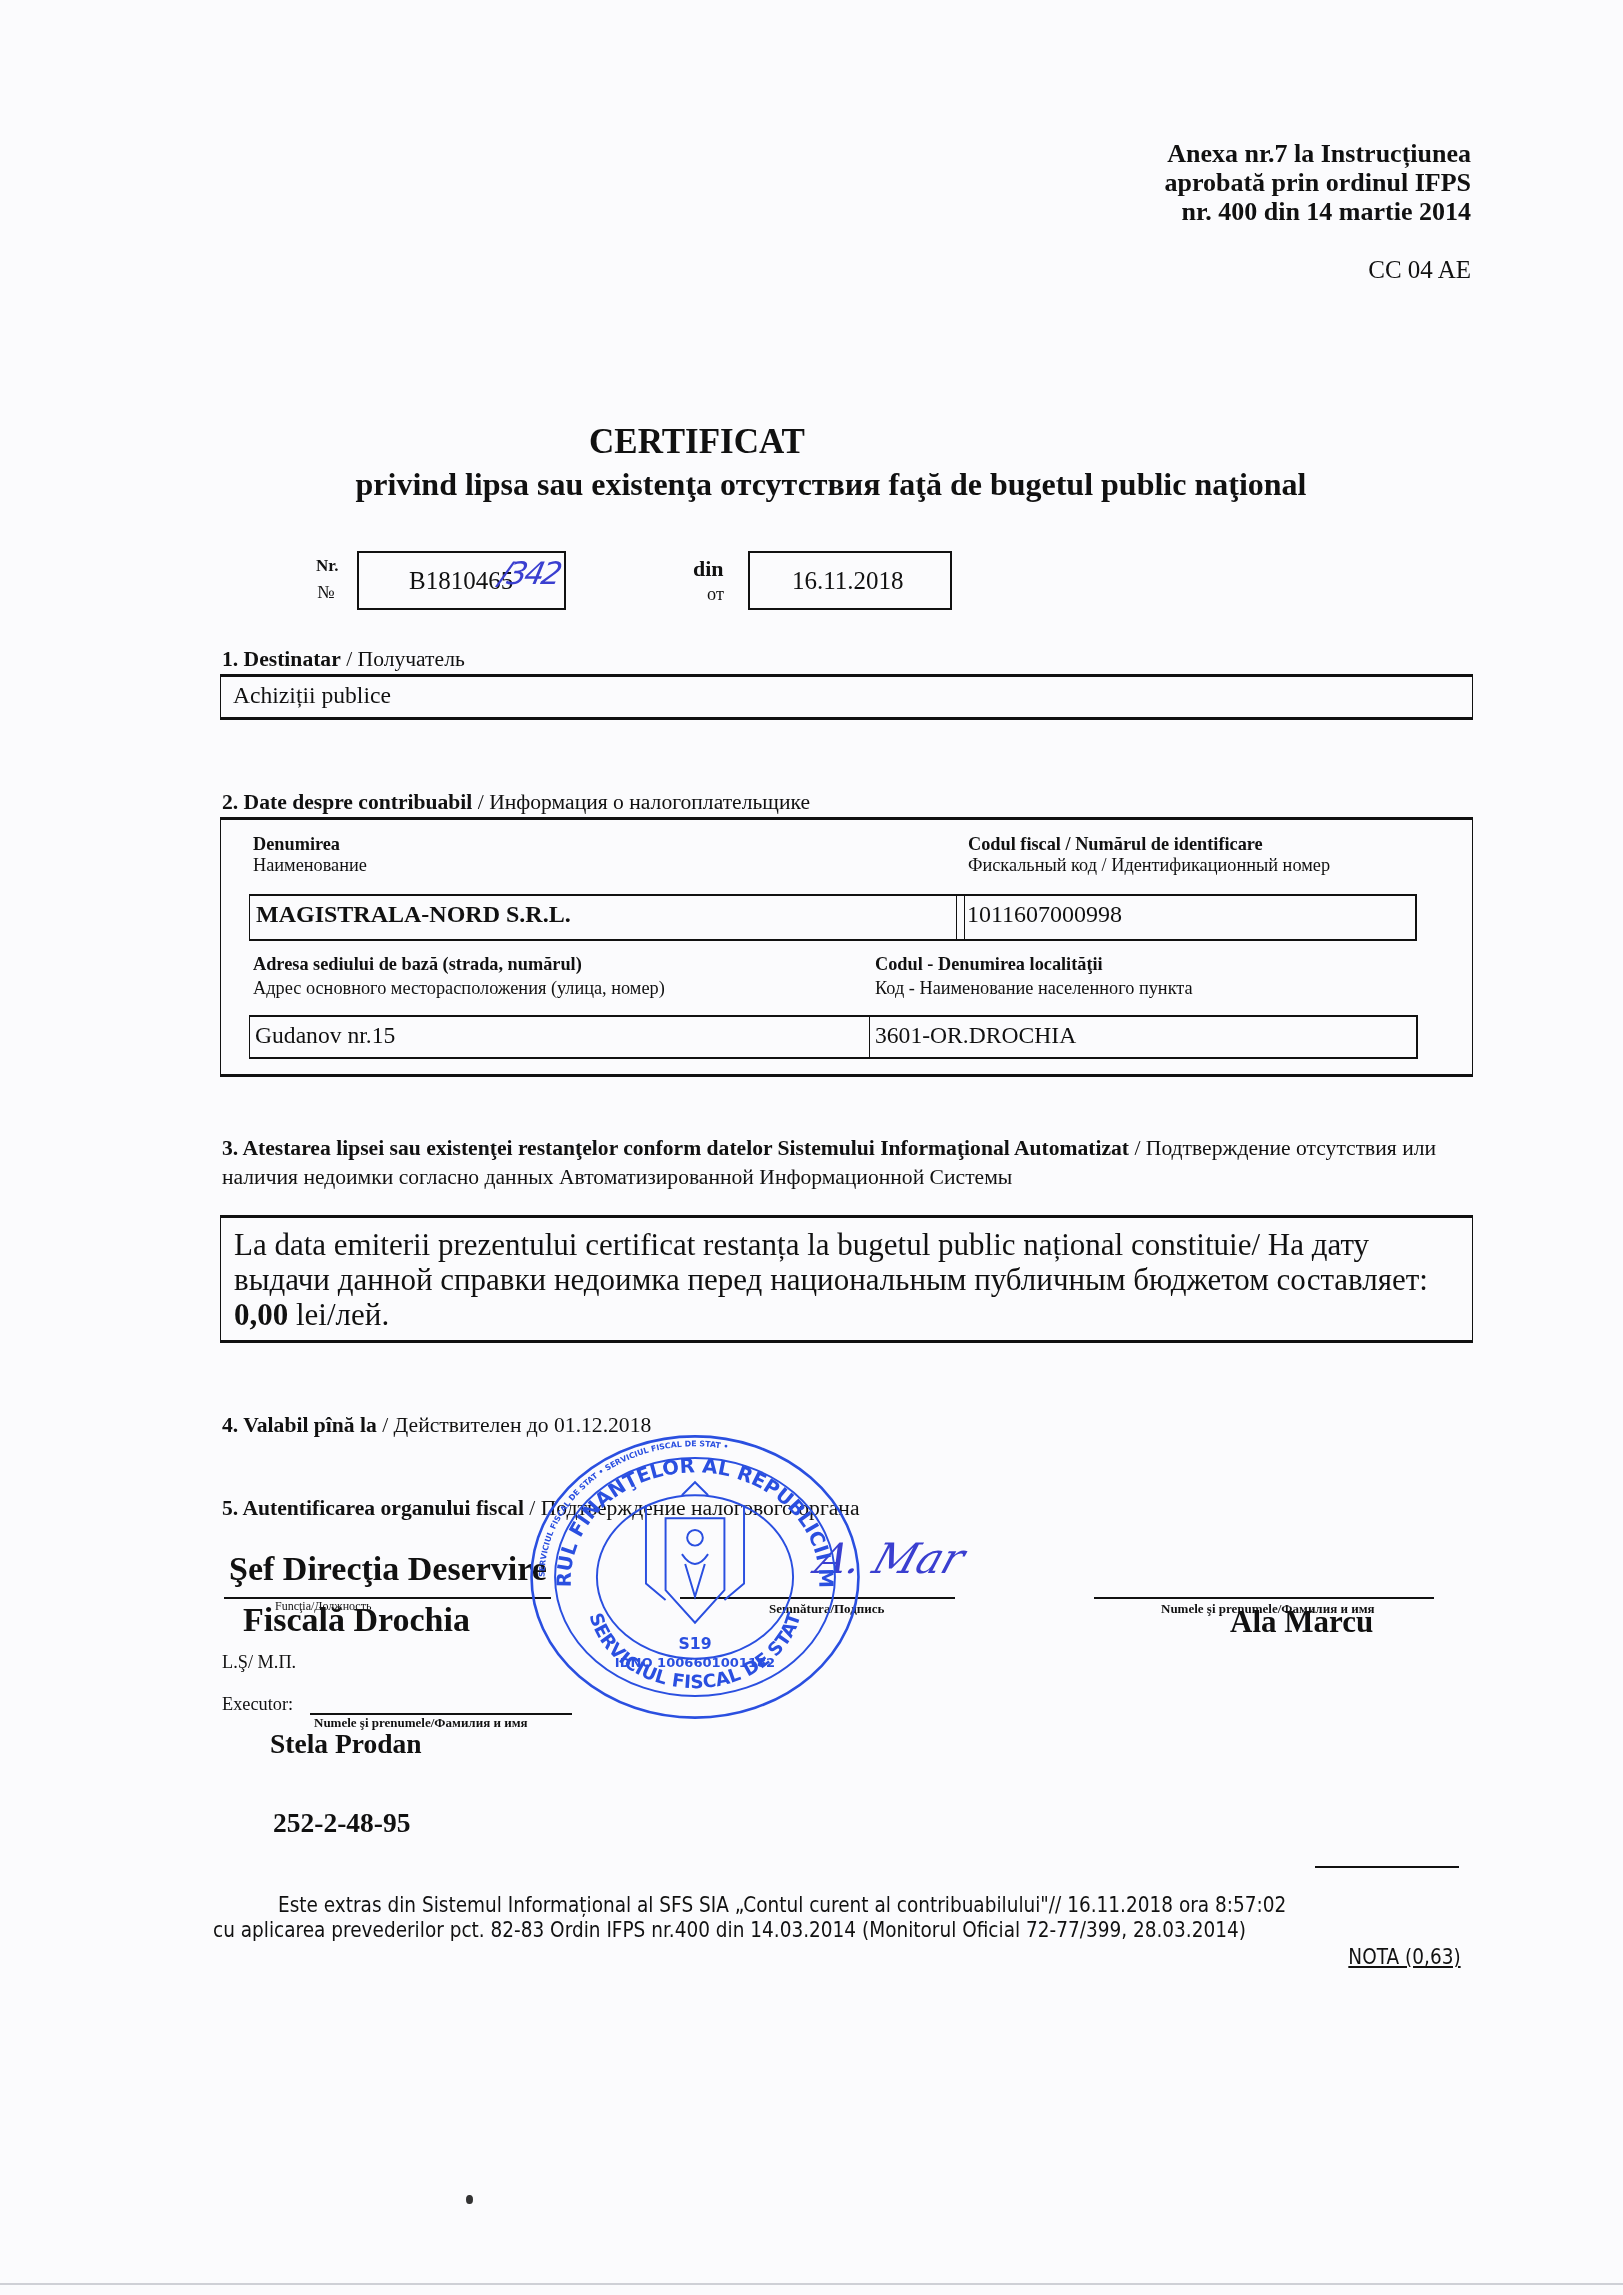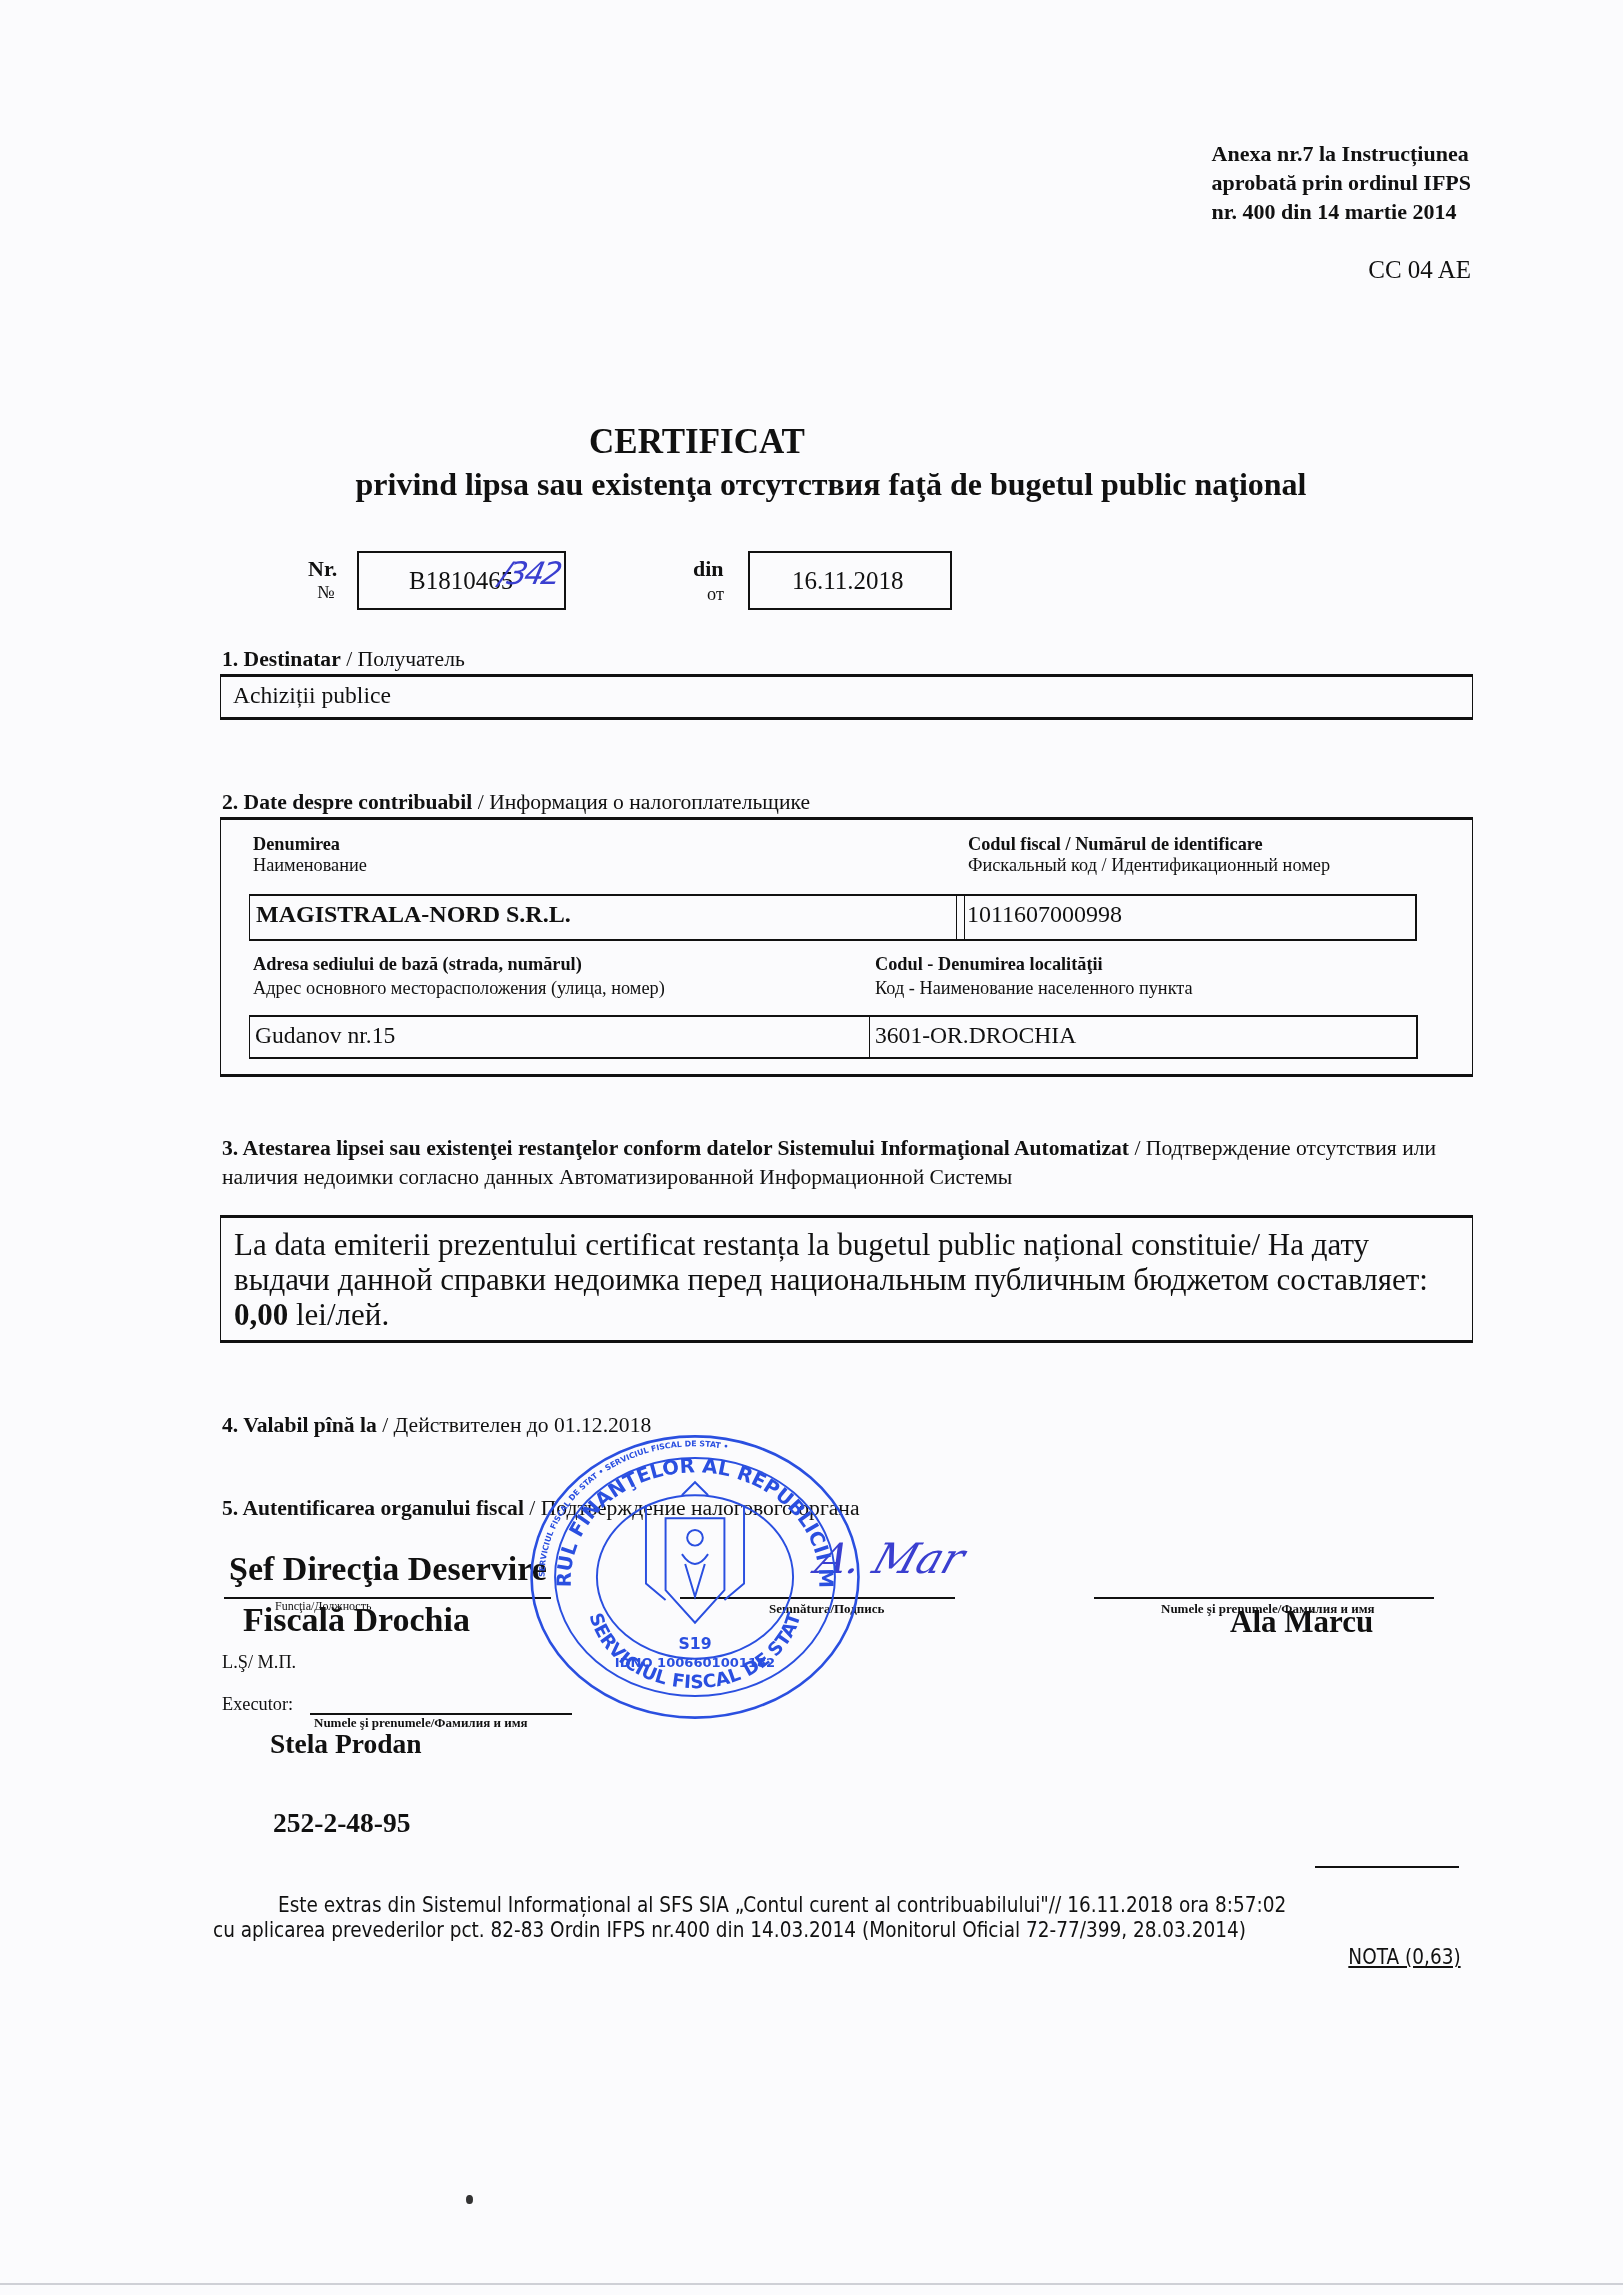--- a/index.html
+++ b/index.html
@@ -7,27 +7,27 @@
     width: 1623px; height: 2295px; position: relative; overflow: hidden;
     background: #fbfbfd;
     font-family: "Liberation Serif", serif;
     color: #111;
   }
   .abs { position: absolute; }
   .b { font-weight: bold; }
   .box { position: absolute; border: 2.6px solid #111; box-sizing: border-box; background: transparent; }
 
   
-  .annex { right: 152px; top: 139px; font-size: 22px; line-height: 29px; font-weight: bold; }
+  .annex { right: 152px; top: 139px; text-align: right; font-size: 26px; line-height: 29px; font-weight: bold; }
   .cc { right: 152px; top: 256px; font-size: 25px; }
 
   .title1 { left: 0; width: 1394px; top: 422px; text-align: center; font-size: 35px; font-weight: bold; }
   .title2 { left: 0; width: 1623px; top: 466px; text-align: center; font-size: 32px; font-weight: bold; padding-left: 39px; box-sizing: border-box;}
 
-  .nr-lab { left: 308px; top: 556px; font-size: 22px; font-weight: bold; }
+  .nr-lab { left: 316px; top: 556px; font-size: 17px; font-weight: bold; }
   .nr-sub { left: 317px; top: 582px; font-size: 18.3px; }
   .nr-box { left: 357px; top: 551px; width: 209px; height: 59px; }
   .nr-val { left: 409px; top: 567px; font-size: 25px; }
   .nr-hand { left: 500px; top: 555px; font-size: 31px; color: #3a3fd0; font-style: italic; font-family: "DejaVu Sans", sans-serif; transform: skewX(-12deg); letter-spacing: -2.6px;}
 
   .din-lab { left: 693px; top: 556px; font-size: 22px; font-weight: bold; }
   .din-sub { left: 707px; top: 584px; font-size: 18.3px; }
   .din-box { left: 748px; top: 551px; width: 204px; height: 59px; }
   .din-val { left: 792px; top: 567px; font-size: 25px; }
 

